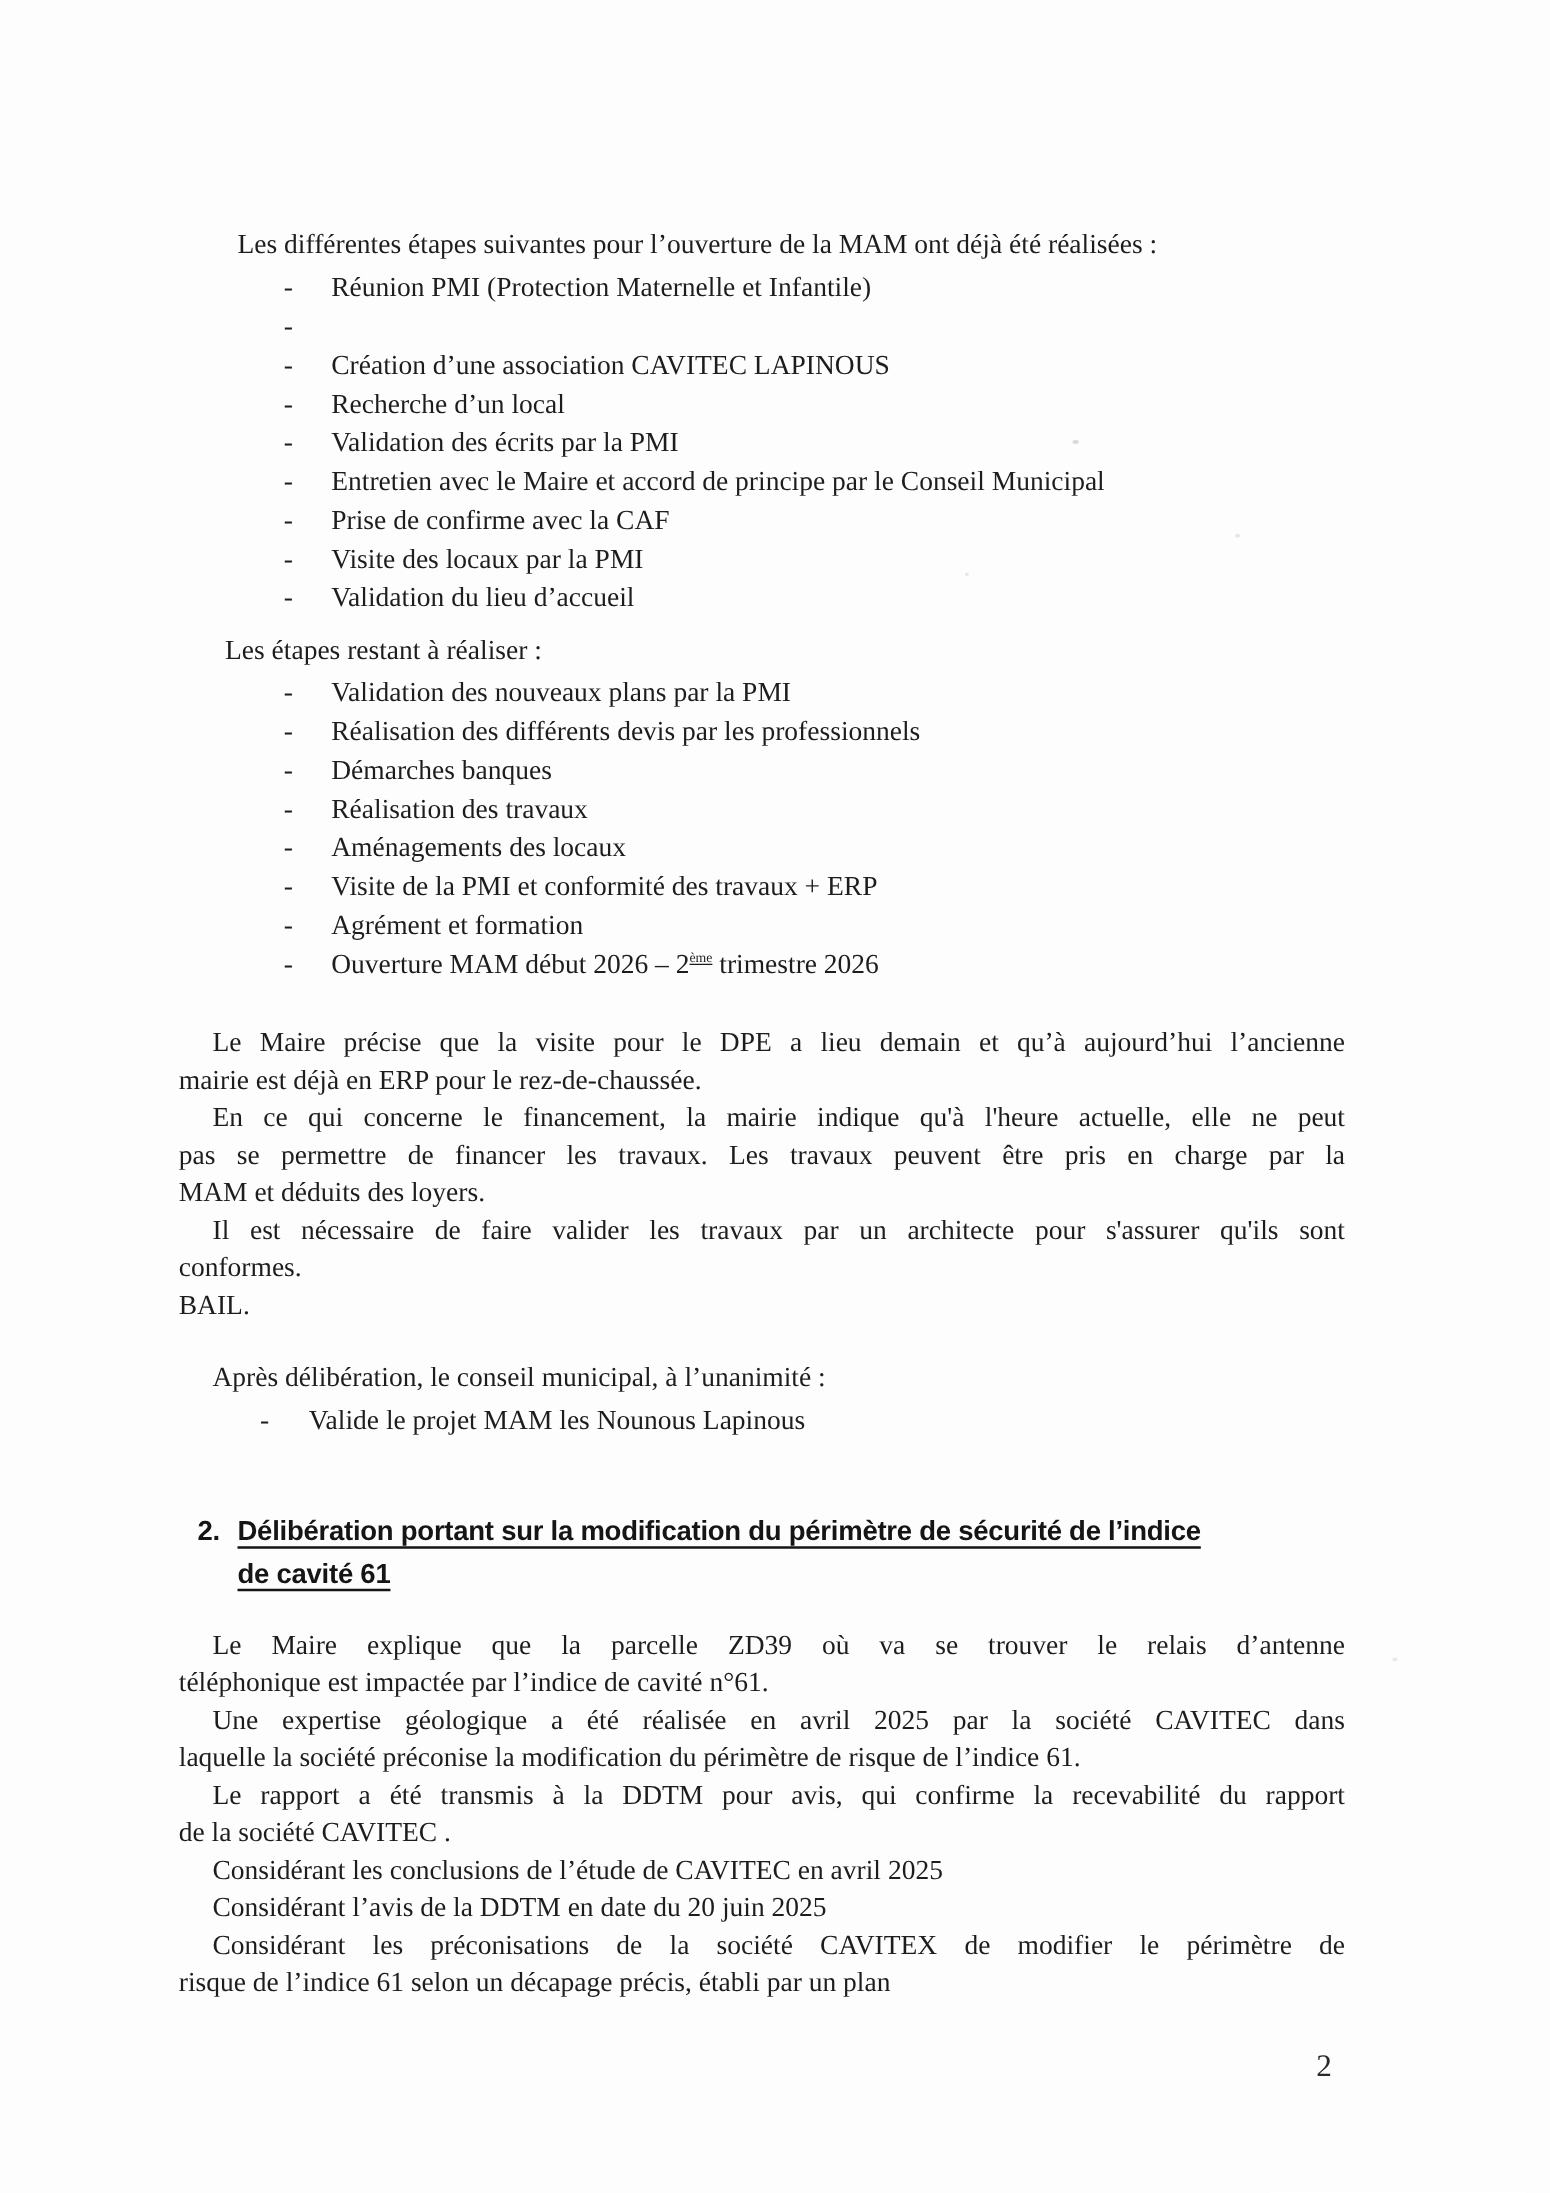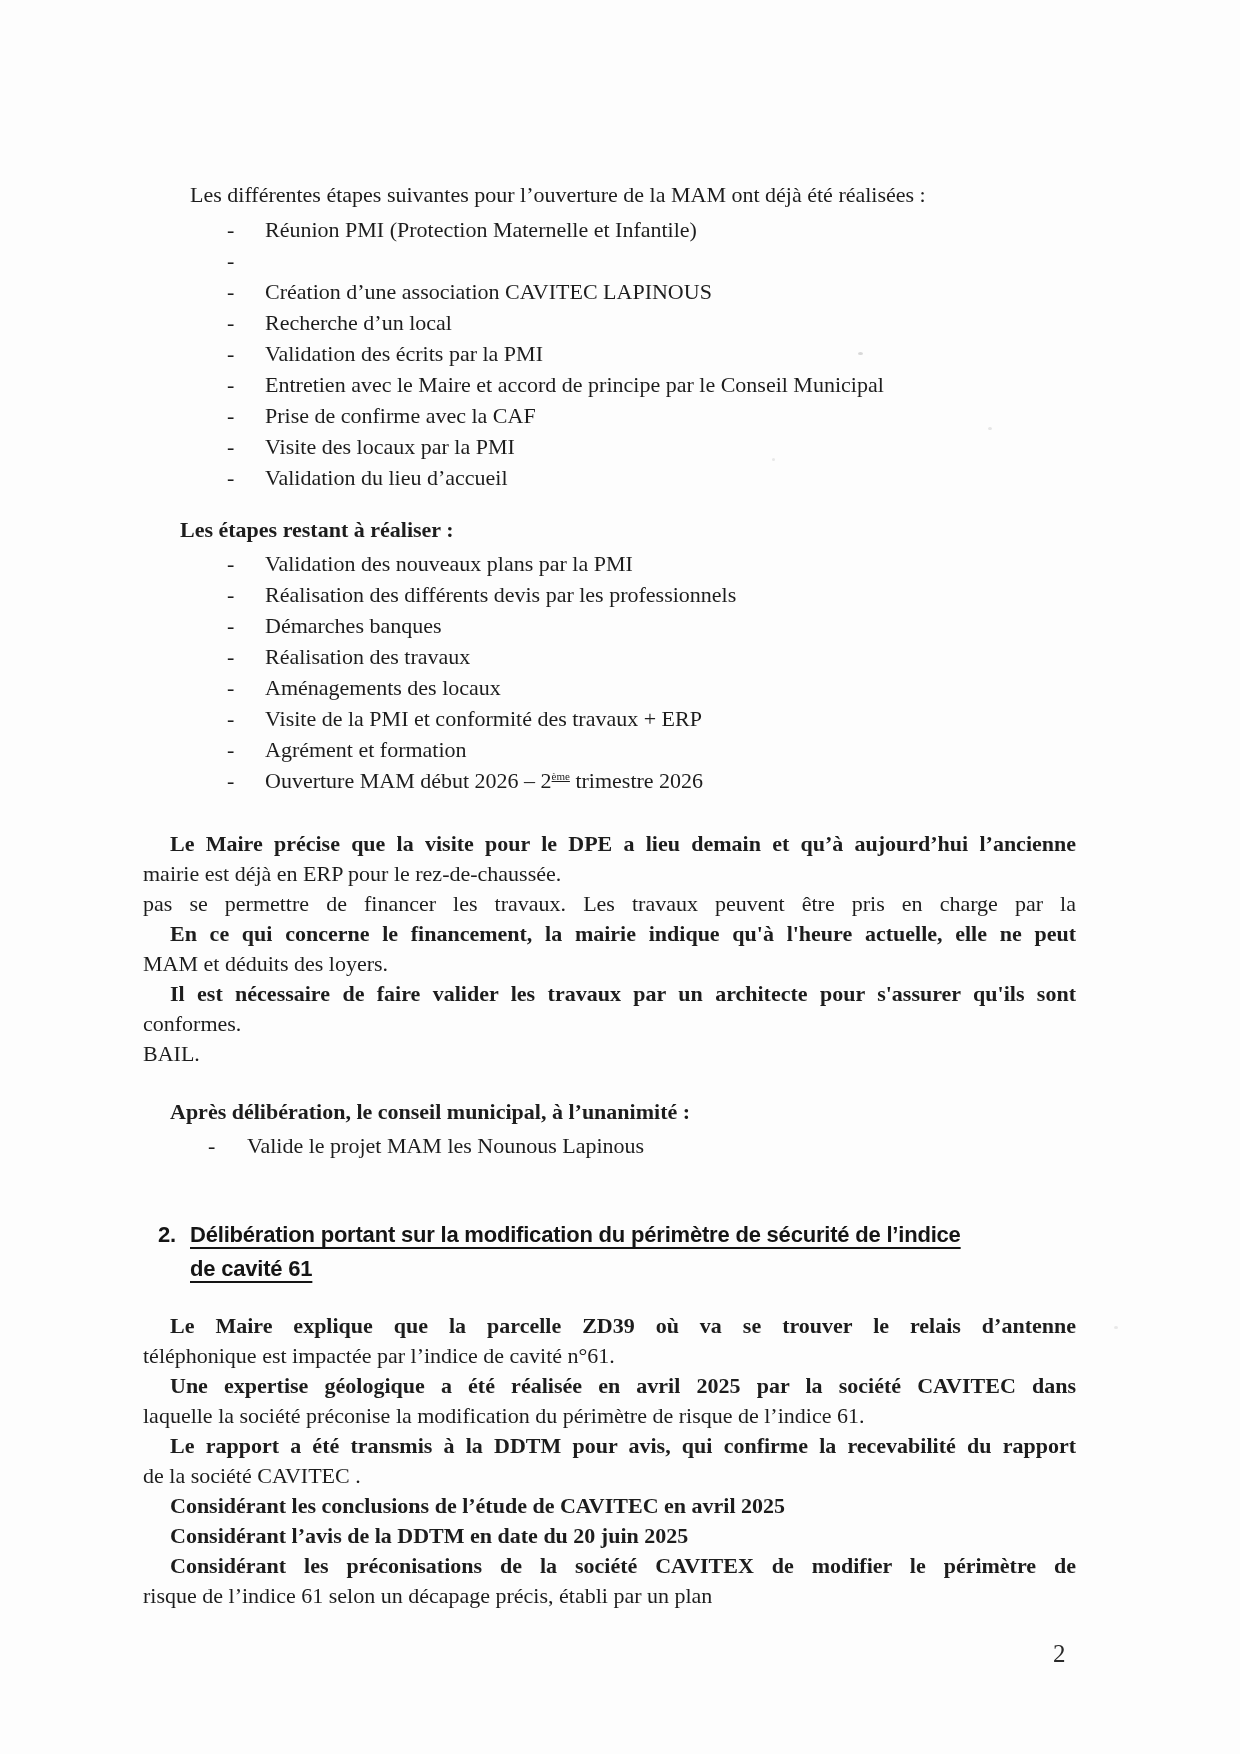--- a/index.html
+++ b/index.html
@@ -17,33 +17,33 @@
     position: absolute;
     left: 143px;
     top: 180px;
     width: 933px;
     font-size: 22px;
     line-height: 30px;
   }
   .line { white-space: normal; }
   
   .jl { text-align: justify; text-align-last: justify; text-justify: inter-word; }
-  .ind  { text-indent: 27px; font-weight: bold; }
+  .ind  { text-indent: 27px; }
   .ind47 { text-indent: 47px; }
   .ind37 { text-indent: 37px; }
 
   .list { margin-top: 4px; }
   .list.gap { margin-top: 3px; }
   .li { display: flex; line-height: 31px; padding-left: 84px; }
   .li .dash { width: 38px; flex: none; }
   .li.narrow { padding-left: 65px; }
   .li.narrow .dash { width: 39px; }
   .li .litext { flex: 1 1 auto; }
 
-  .block-gap-sm { margin-top: 22px; font-weight: bold; }
+  .block-gap-sm { margin-top: 12px; }
   .para1 { margin-top: 33px; }
   .after-delib { margin-top: 28px; }
 
   sup.ord { font-size: 11px; line-height: 0; vertical-align: super; letter-spacing: 0; text-decoration: underline; }
 
   .heading {
     display: flex;
     margin-top: 57px;
     padding-left: 15px;
     font-family: "Liberation Sans", "DejaVu Sans", sans-serif;
@@ -157,22 +157,22 @@
         <span class="dash">-</span>
         <span class="litext"><span>Ouverture MAM début 2026 – 2</span><sup class="ord">ème</sup><span> trimestre 2026</span></span>
       </div>
     </div>
 
     <div class="para para1">
       <div class="line jl ind">Le Maire précise que la visite pour le DPE a lieu demain et qu’à aujourd’hui l’ancienne</div>
       <div class="line">mairie est déjà en ERP pour le rez-de-chaussée.</div>
     </div>
     <div class="para">
+      <div class="line jl ind">En ce qui concerne le financement, la mairie indique qu'à l'heure actuelle, elle ne peut</div>
       <div class="line jl">pas se permettre de financer les travaux. Les travaux peuvent être pris en charge par la</div>
-      <div class="line jl ind">En ce qui concerne le financement, la mairie indique qu'à l'heure actuelle, elle ne peut</div>
       <div class="line">MAM et déduits des loyers.</div>
     </div>
     <div class="para">
       <div class="line jl ind">Il est nécessaire de faire valider les travaux par un architecte pour s'assurer qu'ils sont</div>
       <div class="line">conformes.</div>
     </div>
     <div class="para">
       <div class="line">BAIL.</div>
     </div>
 

